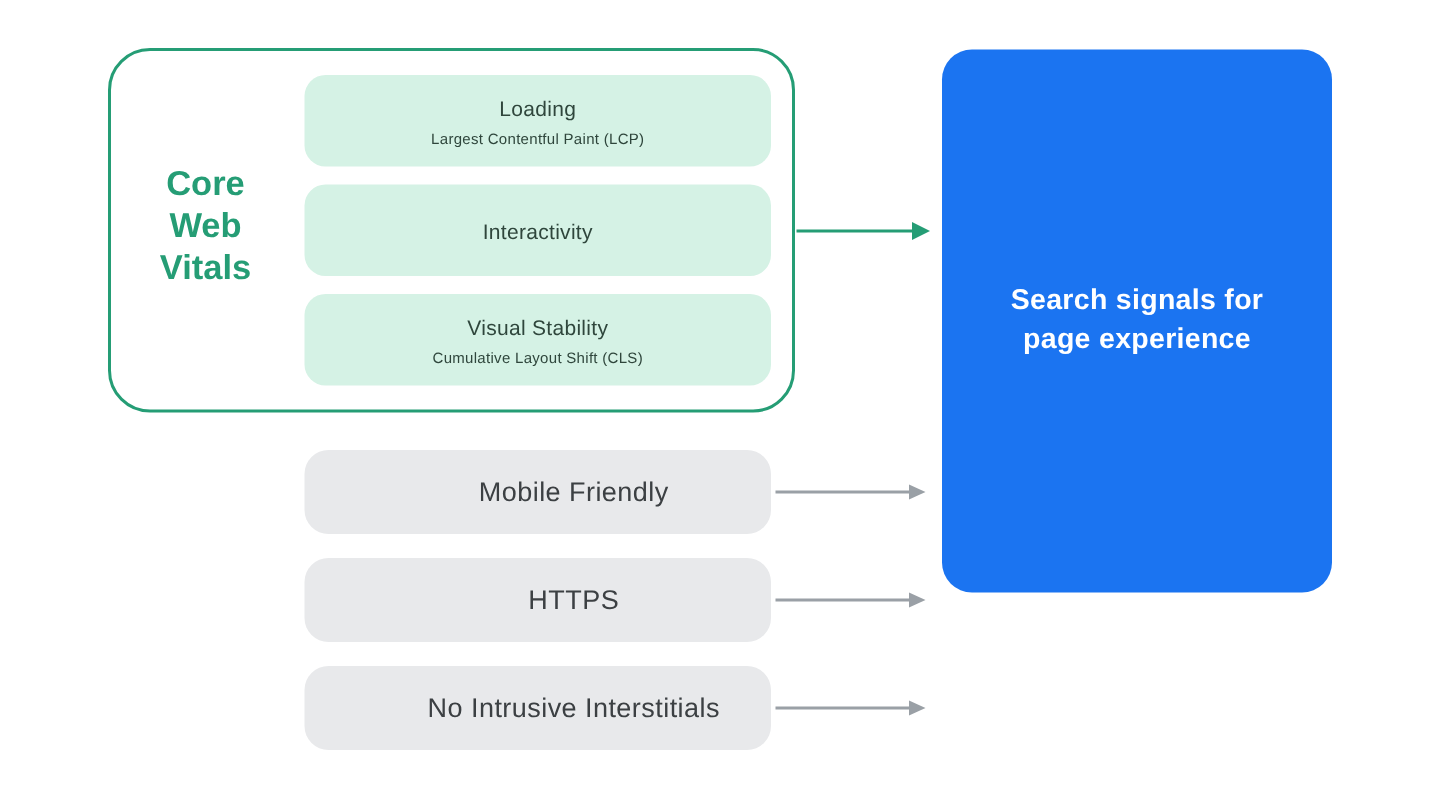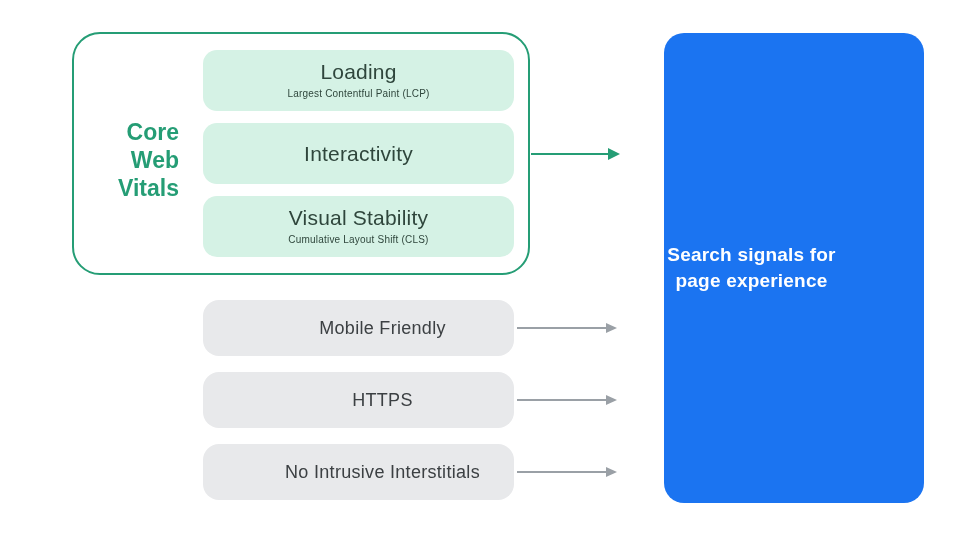--- a/index.html
+++ b/index.html
@@ -17,41 +17,41 @@
   
   .cwv-box {
     position: absolute;
     left: 72px; top: 32px; width: 458px; height: 243px;
     border: 2px solid var(--accent-green, #259D75);
     border-radius: 28px;
     background: transparent;
   }
   .cwv-label {
     position: absolute;
-    left: 95px; top: 118px; width: 84px;
-    text-align: right;
+    left: 95px; top: 108px; width: 84px;
+    text-align: center;
     font-size: 23px; font-weight: 700; line-height: 28px;
     color: var(--accent-green, #259D75);
   }
 
   
   .vital-card {
     position: absolute;
     left: 203px; width: 311px; height: 61px;
     background: var(--mint-fill, #D5F2E5);
     border-radius: 14px;
     display: flex; flex-direction: column;
     align-items: center; justify-content: center;
     text-align: center;
   }
   .vital-card.v0 { top: 50px; }
   .vital-card.v1 { top: 123px; }
   .vital-card.v2 { top: 196px; }
   .vital-title {
-    font-size: 21px; font-weight: 500; line-height: 26px;
+    font-size: 14px; font-weight: 500; line-height: 26px;
     color: var(--vital-text, #2F463C);
     letter-spacing: 0.2px;
   }
   .vital-subtitle {
     font-size: 10px; font-weight: 400; line-height: 18px;
     color: var(--vital-text, #2F463C);
     letter-spacing: 0.2px;
   }
 
   
@@ -67,24 +67,24 @@
     text-align: center;
     padding-left: 48px;
   }
   .signal-pill.s0 { top: 300px; }
   .signal-pill.s1 { top: 372px; }
   .signal-pill.s2 { top: 444px; }
 
   
   .result-box {
     position: absolute;
-    left: 664px; top: 33px; width: 260px; height: 470px;
+    left: 628px; top: 33px; width: 260px; height: 362px;
     background: var(--result-blue, #1B74F1);
     border-radius: 20px;
-    display: flex; align-items: center; justify-content: flex-start;
+    display: flex; align-items: center; justify-content: center;
   }
   .result-label {
     width: 175px;
     text-align: center;
     font-size: 19px; font-weight: 700; line-height: 26px;
     color: var(--result-text, #ffffff);
     letter-spacing: 0.2px;
   }
 
   

